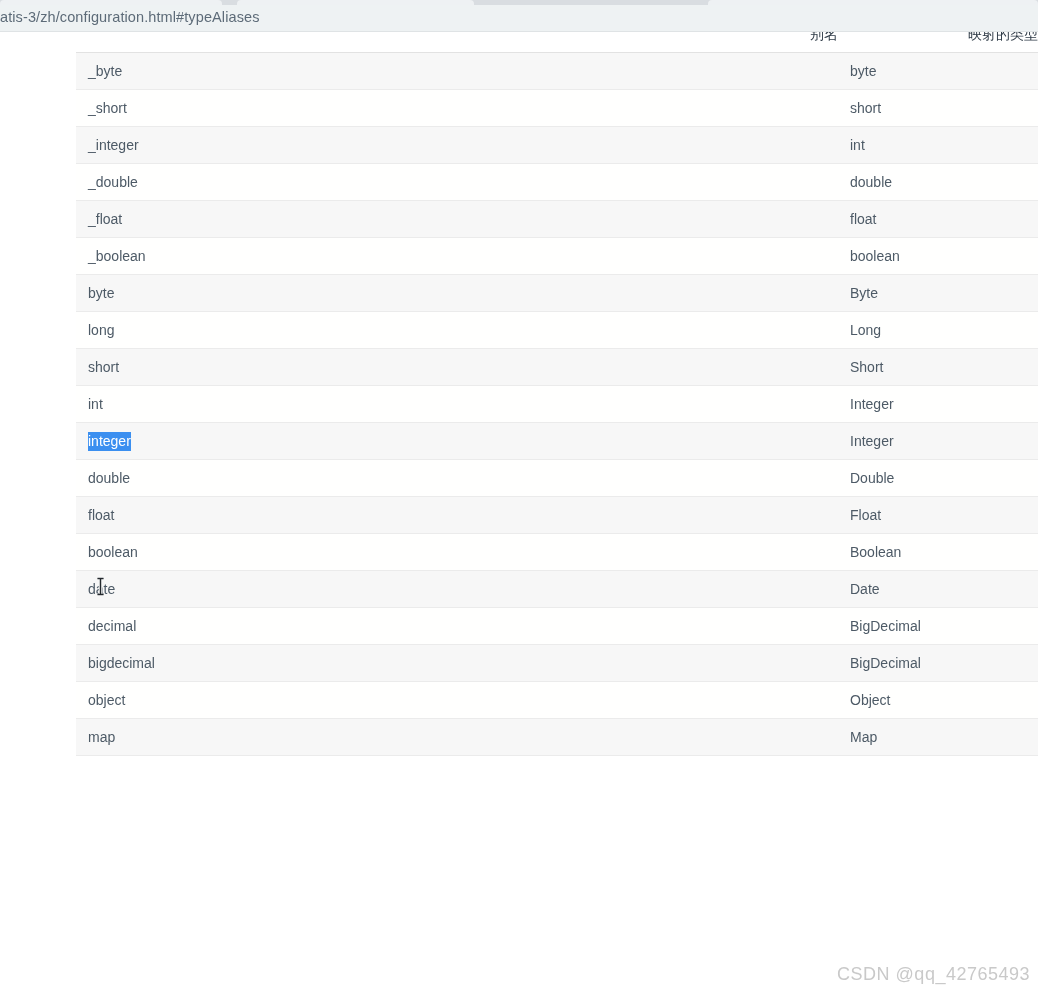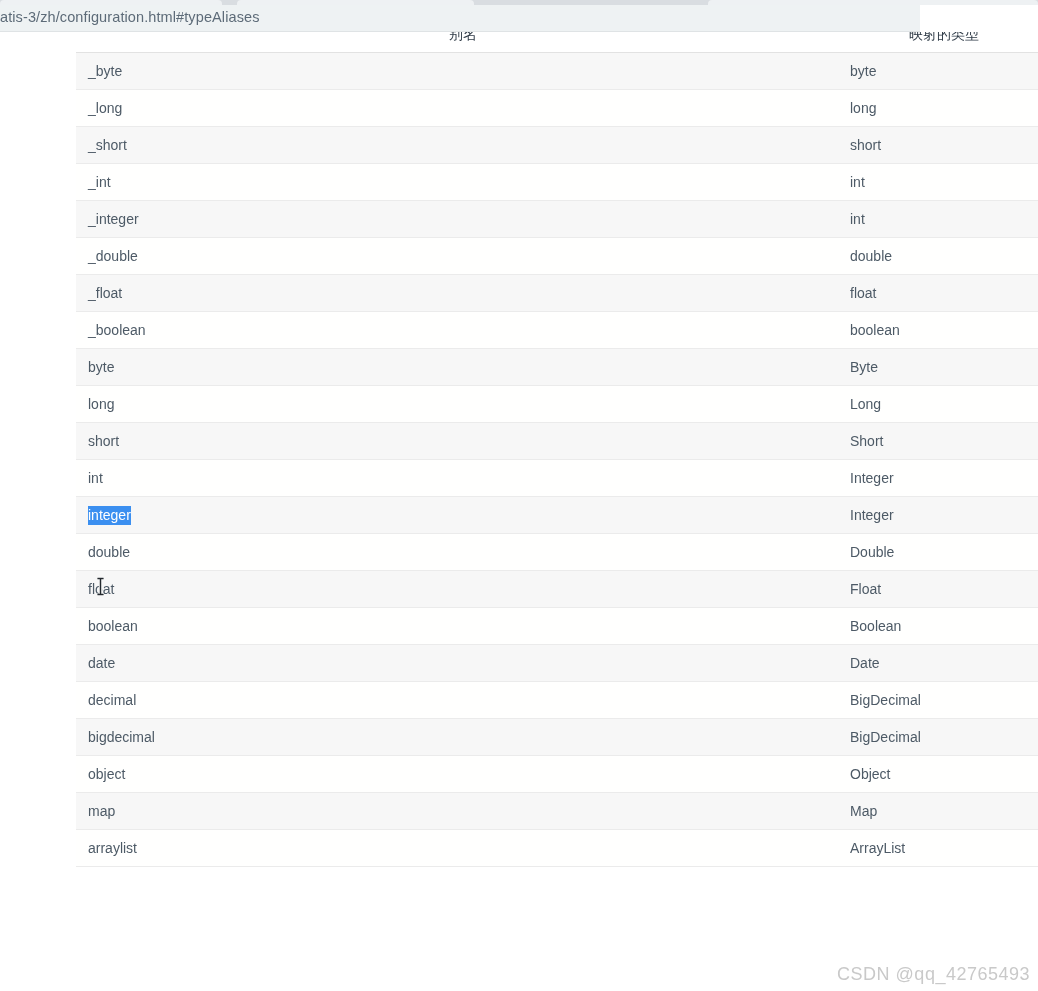--- a/index.html
+++ b/index.html
@@ -32,21 +32,21 @@
     border-top-left-radius: 4px;
     border-top-right-radius: 4px;
   }
   .tab-1 { left: 0px;   width: 222px; }
   .tab-2 { left: 237px; width: 237px; }
   .tab-3 { left: 708px; width: 330px; }
 
   .urlbar {
     position: absolute;
     top: 5px; left: 0;
-    width: 920px;
+    width: 1038px;
     height: 27px;
     background: #eef2f3;
     border-bottom: 1px solid #dfe3e5;
     box-sizing: border-box;
   }
   .urlbar-text {
     position: absolute;
     left: 0px;
     top: 4px;
     font-size: 14.5px;
@@ -76,21 +76,21 @@
     width: 962px;
     border-collapse: collapse;
     table-layout: fixed;
     font-size: 14px;
     color: #4d5a66;
   }
   table.alias-table col.c-alias { width: 762px; }
   table.alias-table col.c-type  { width: 200px; }
 
   table.alias-table th {
-    text-align: center;
+    text-align: right;
     font-weight: normal;
     font-size: 14px;
     color: #2f3b47;
     padding: 8px 0 8px 12px;
     border-bottom: 1px solid #e2e2e2;
     background: #ffffff;
     height: 20px;
     box-sizing: border-box;
   }
   table.alias-table td {
@@ -170,32 +170,24 @@
           <th>别名</th>
           <th>映射的类型</th>
         </tr>
       </thead>
       <tbody id="table-body">
           <tr>
             <td class="alias-cell">_byte</td>
             <td class="type-cell">byte</td>
           </tr>
           <tr>
-            <td class="alias-cell">_long</td>
-            <td class="type-cell">long</td>
-          </tr>
-          <tr>
             <td class="alias-cell">_short</td>
             <td class="type-cell">short</td>
           </tr>
           <tr>
-            <td class="alias-cell">_int</td>
-            <td class="type-cell">int</td>
-          </tr>
-          <tr>
             <td class="alias-cell">_integer</td>
             <td class="type-cell">int</td>
           </tr>
           <tr>
             <td class="alias-cell">_double</td>
             <td class="type-cell">double</td>
           </tr>
           <tr>
             <td class="alias-cell">_float</td>
             <td class="type-cell">float</td>
@@ -248,24 +240,20 @@
             <td class="alias-cell">bigdecimal</td>
             <td class="type-cell">BigDecimal</td>
           </tr>
           <tr>
             <td class="alias-cell">object</td>
             <td class="type-cell">Object</td>
           </tr>
           <tr>
             <td class="alias-cell">map</td>
             <td class="type-cell">Map</td>
-          </tr>
-          <tr>
-            <td class="alias-cell">arraylist</td>
-            <td class="type-cell">ArrayList</td>
           </tr>
         </tbody>
     </table>
   </div>
 
   <svg class="ibeam" viewBox="0 0 9 19" xmlns="http://www.w3.org/2000/svg">
     <path d="M1 1 H8 M4.5 1 V18 M1 18 H8" stroke="#ffffff" stroke-width="3.2" fill="none" stroke-linecap="butt"></path>
     <path d="M1.4 1.6 H7.6 M4.5 1.6 V17.4 M1.4 17.4 H7.6" stroke="#23282d" stroke-width="1.5" fill="none" stroke-linecap="butt"></path>
   </svg>
 

